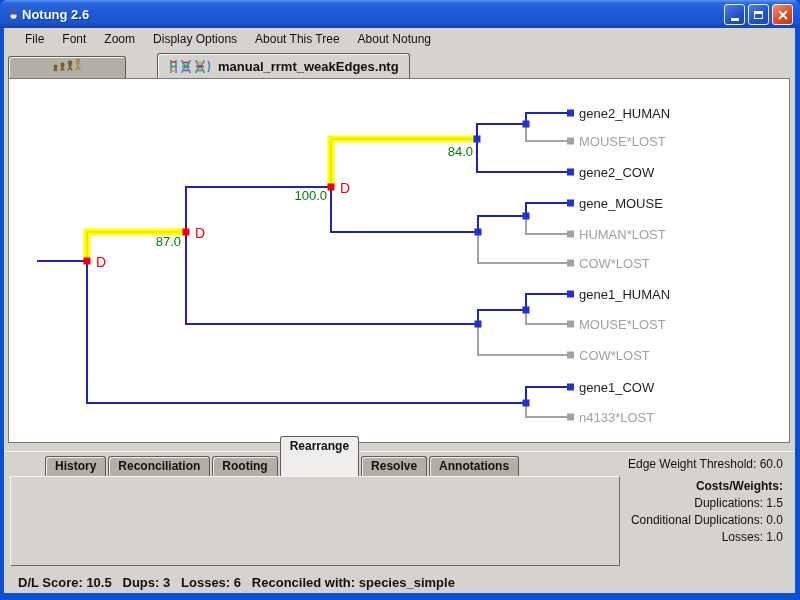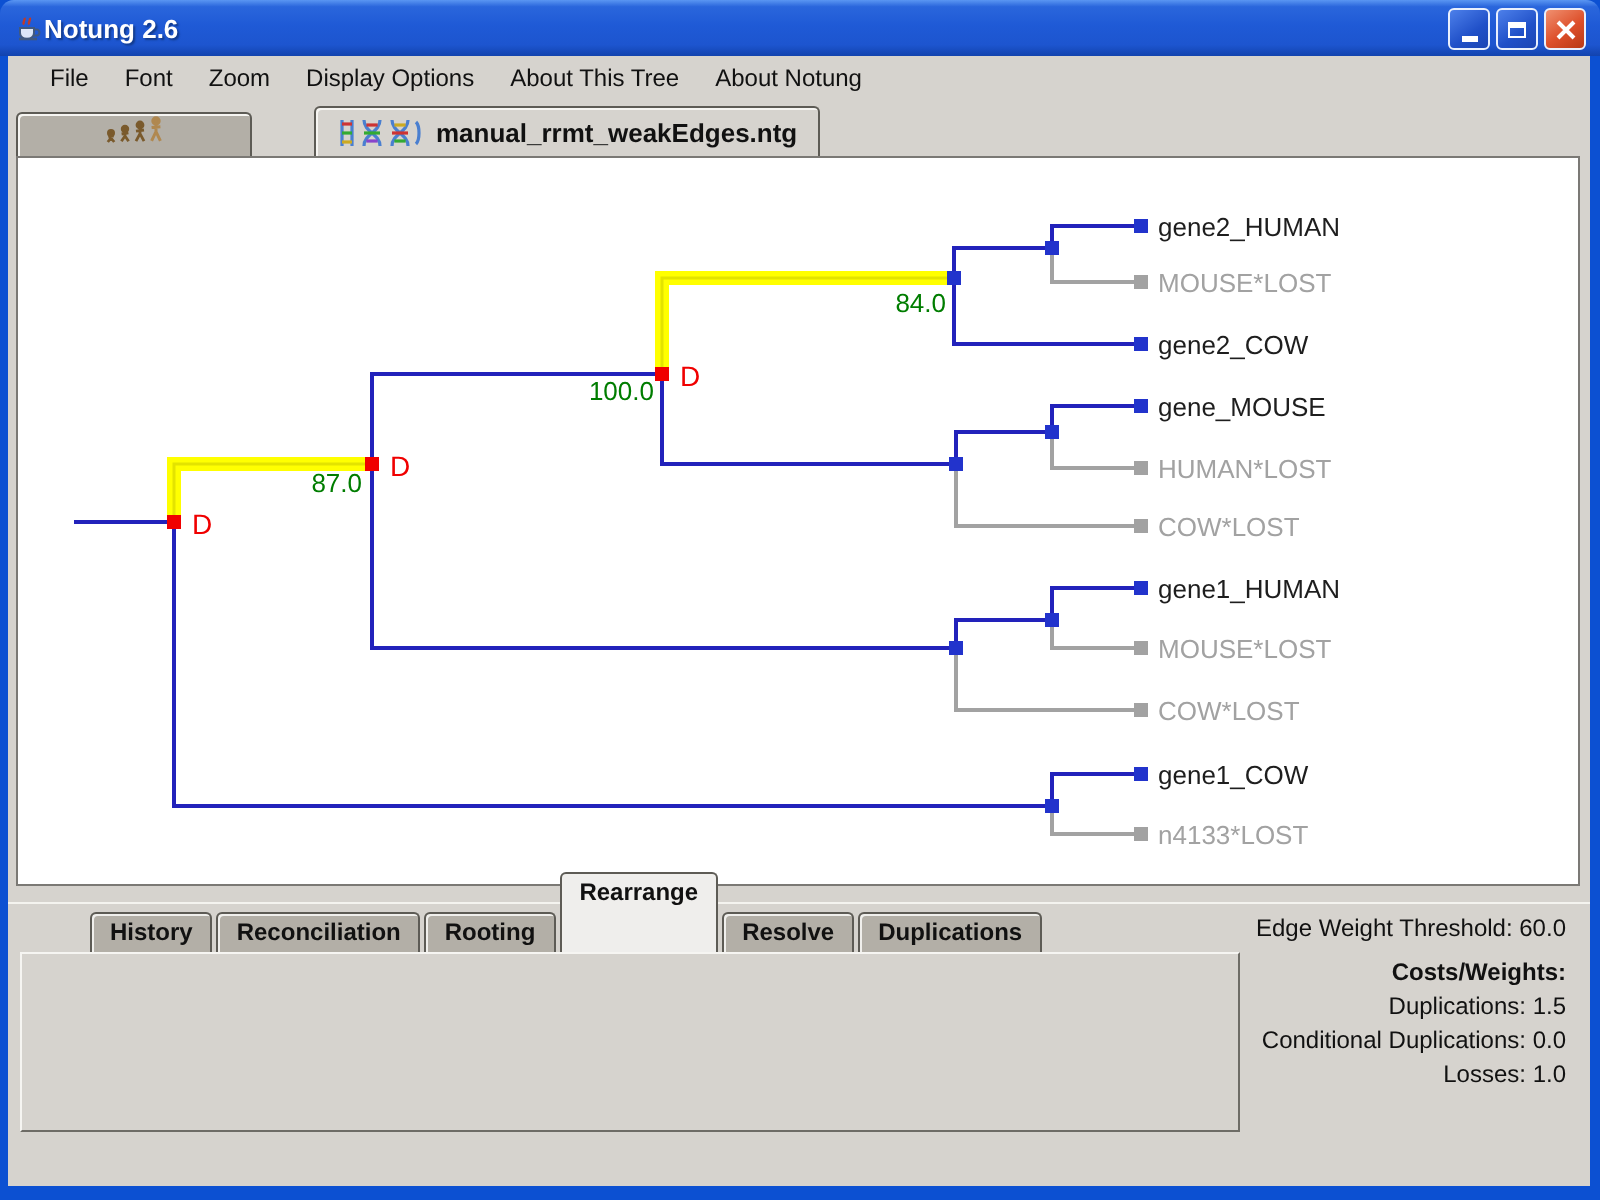--- a/index.html
+++ b/index.html
@@ -244,21 +244,21 @@
       </svg>
     </div>
 
     <div class="bottom-sep"></div>
     <div class="btabs">
       <span class="btab">History</span>
       <span class="btab">Reconciliation</span>
       <span class="btab">Rooting</span>
       <span class="btab active">Rearrange</span>
       <span class="btab">Resolve</span>
-      <span class="btab">Duplications</span>
+      <span class="btab">Annotations</span>
     </div>
     <div class="btab-content"></div>
 
     <button class="btn default perform-btn">Perform Rearrangement</button>
     <button class="btn disabled examine-btn">Examine same cost swaps</button>
 
     <span class="checkbox">
       <svg width="11" height="11" viewBox="0 0 11 11">
         <path d="M2 5.5 L4.5 8.5 L9.5 1.5" stroke="#111" stroke-width="2" fill="none"></path>
       </svg>
@@ -270,14 +270,15 @@
       <span>nothing</span>
       <span class="combo-arrow"></span>
     </div>
 
     <div class="info-line" style="top:429px;">Edge Weight Threshold: 60.0</div>
     <div class="info-line bold" style="top:451px;">Costs/Weights:</div>
     <div class="info-line" style="top:468px;">Duplications: 1.5</div>
     <div class="info-line" style="top:485px;">Conditional Duplications: 0.0</div>
     <div class="info-line" style="top:502px;">Losses: 1.0</div>
 
+    <div class="statusbar">D/L Score: 10.5   Dups: 3   Losses: 6   Reconciled with: species_simple</div>
   </div>
 </div>
 
 </body></html>

